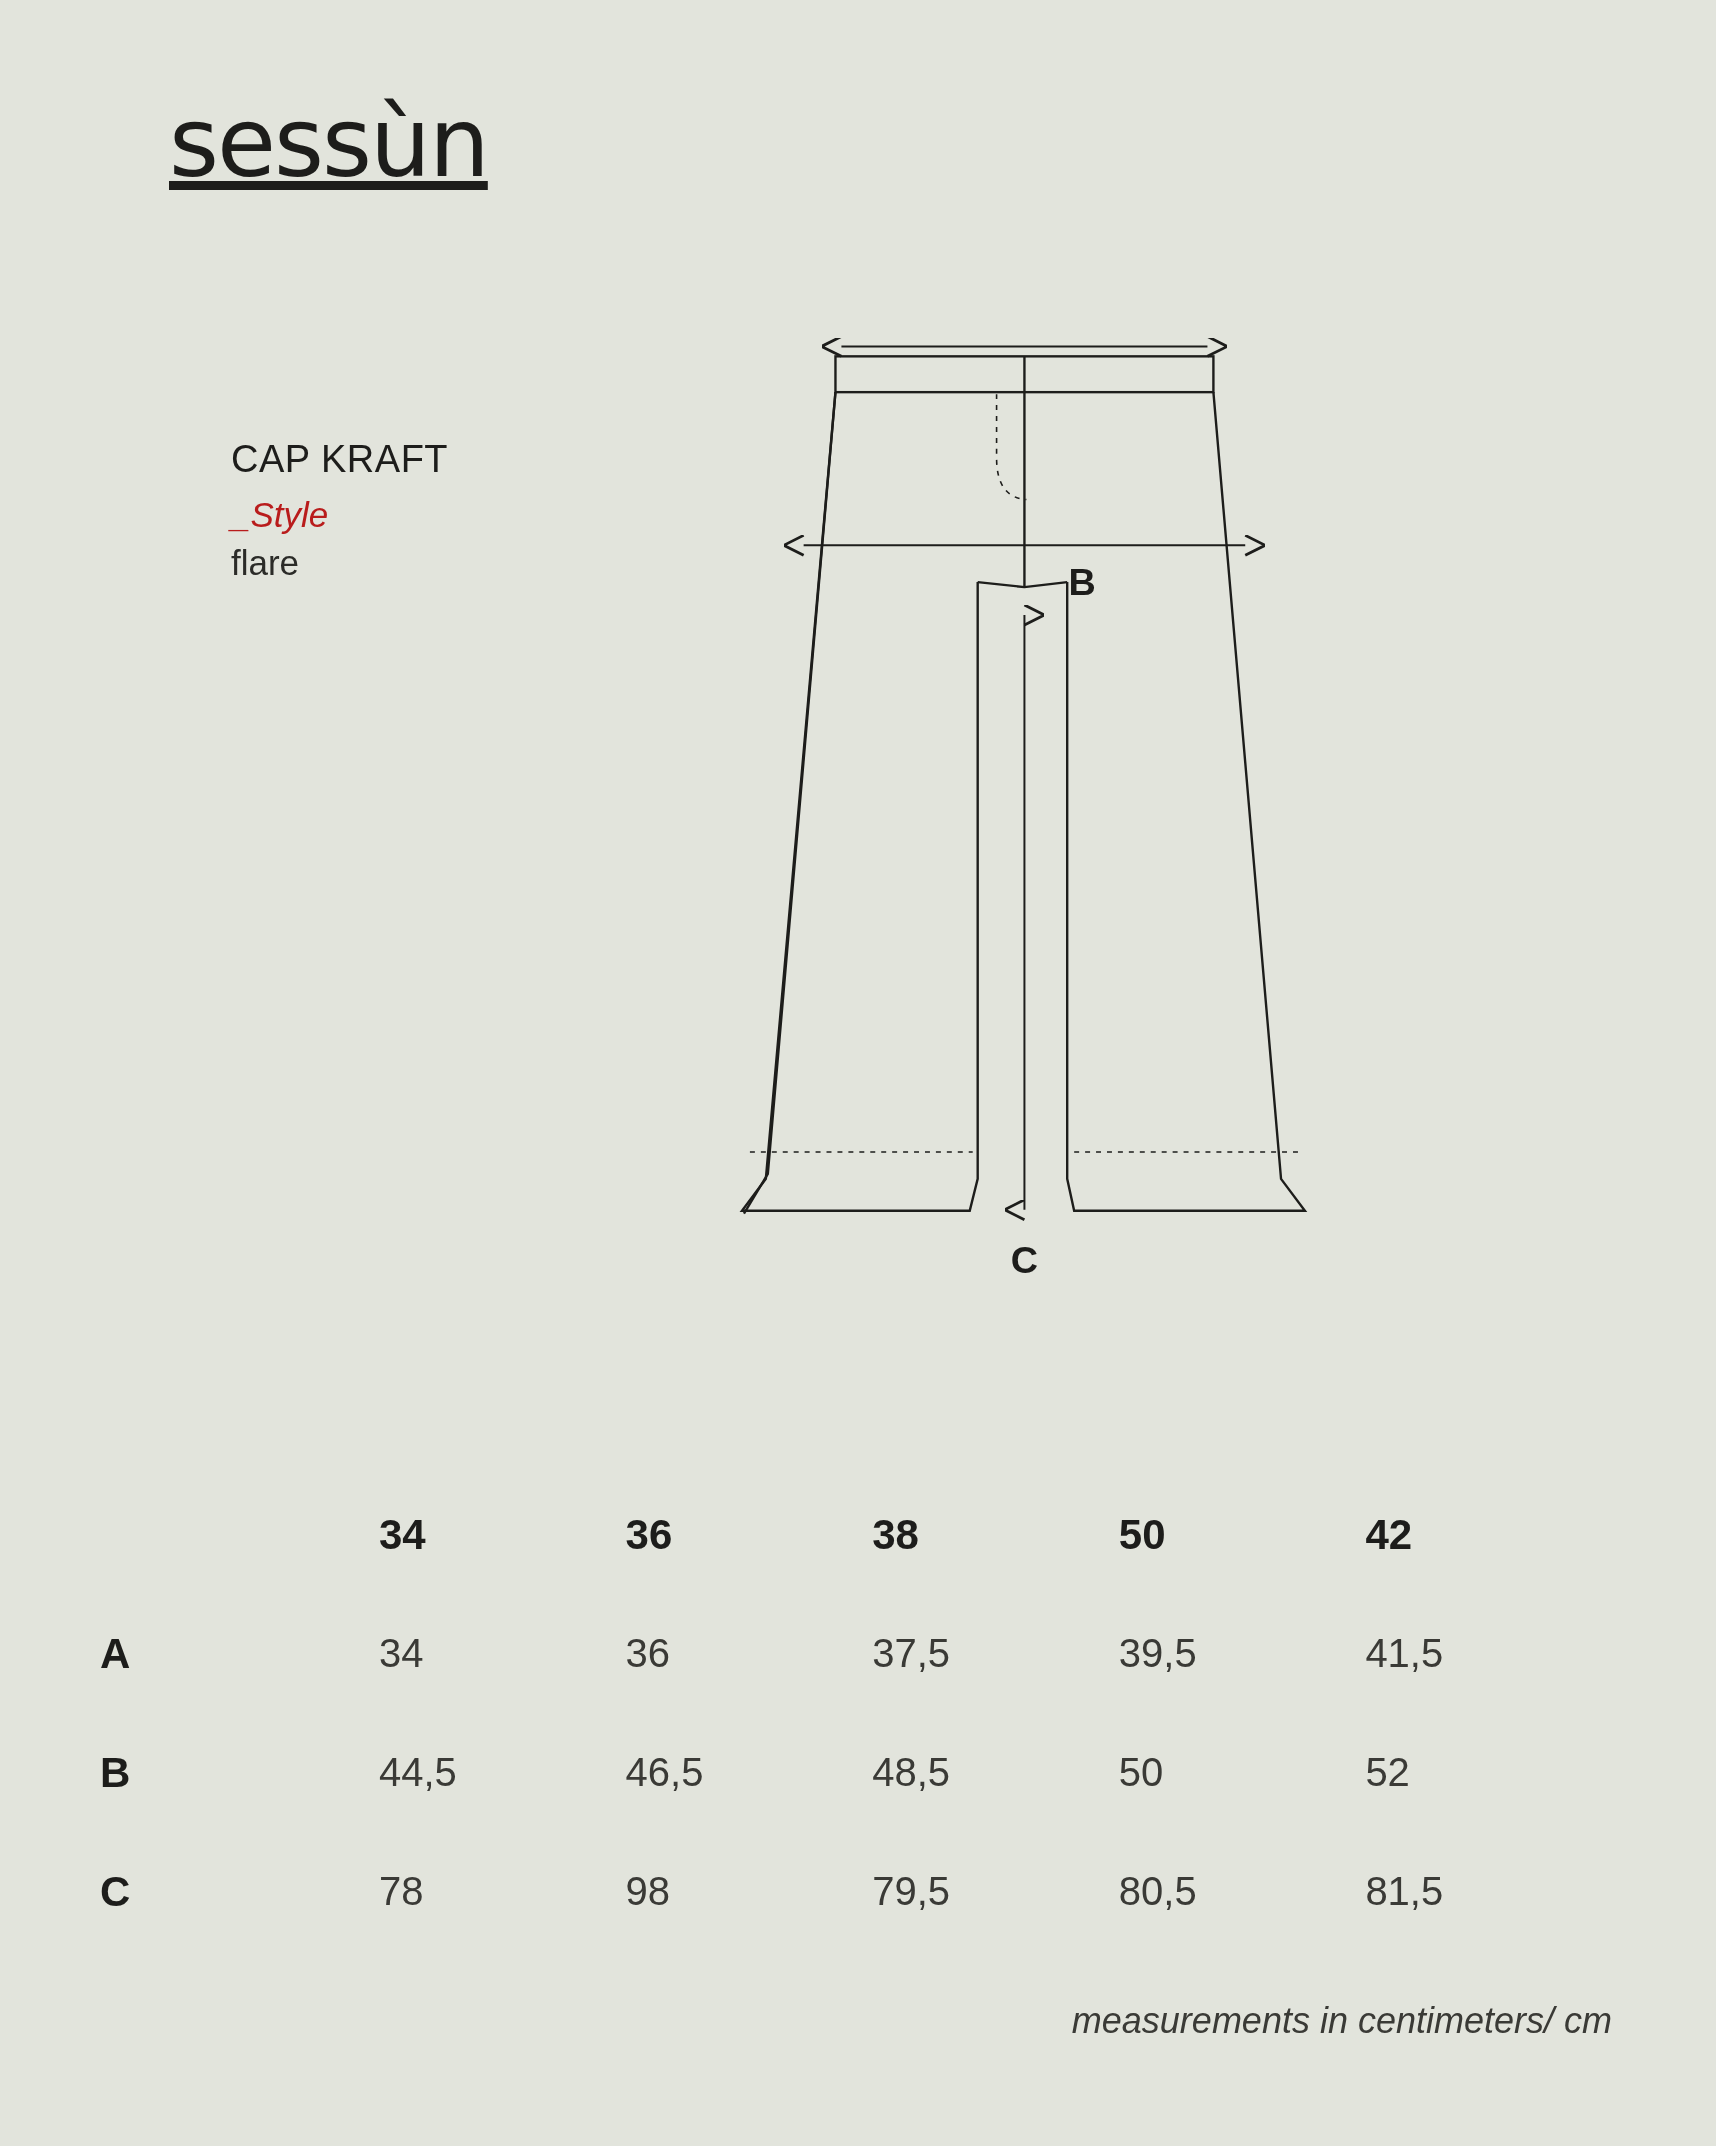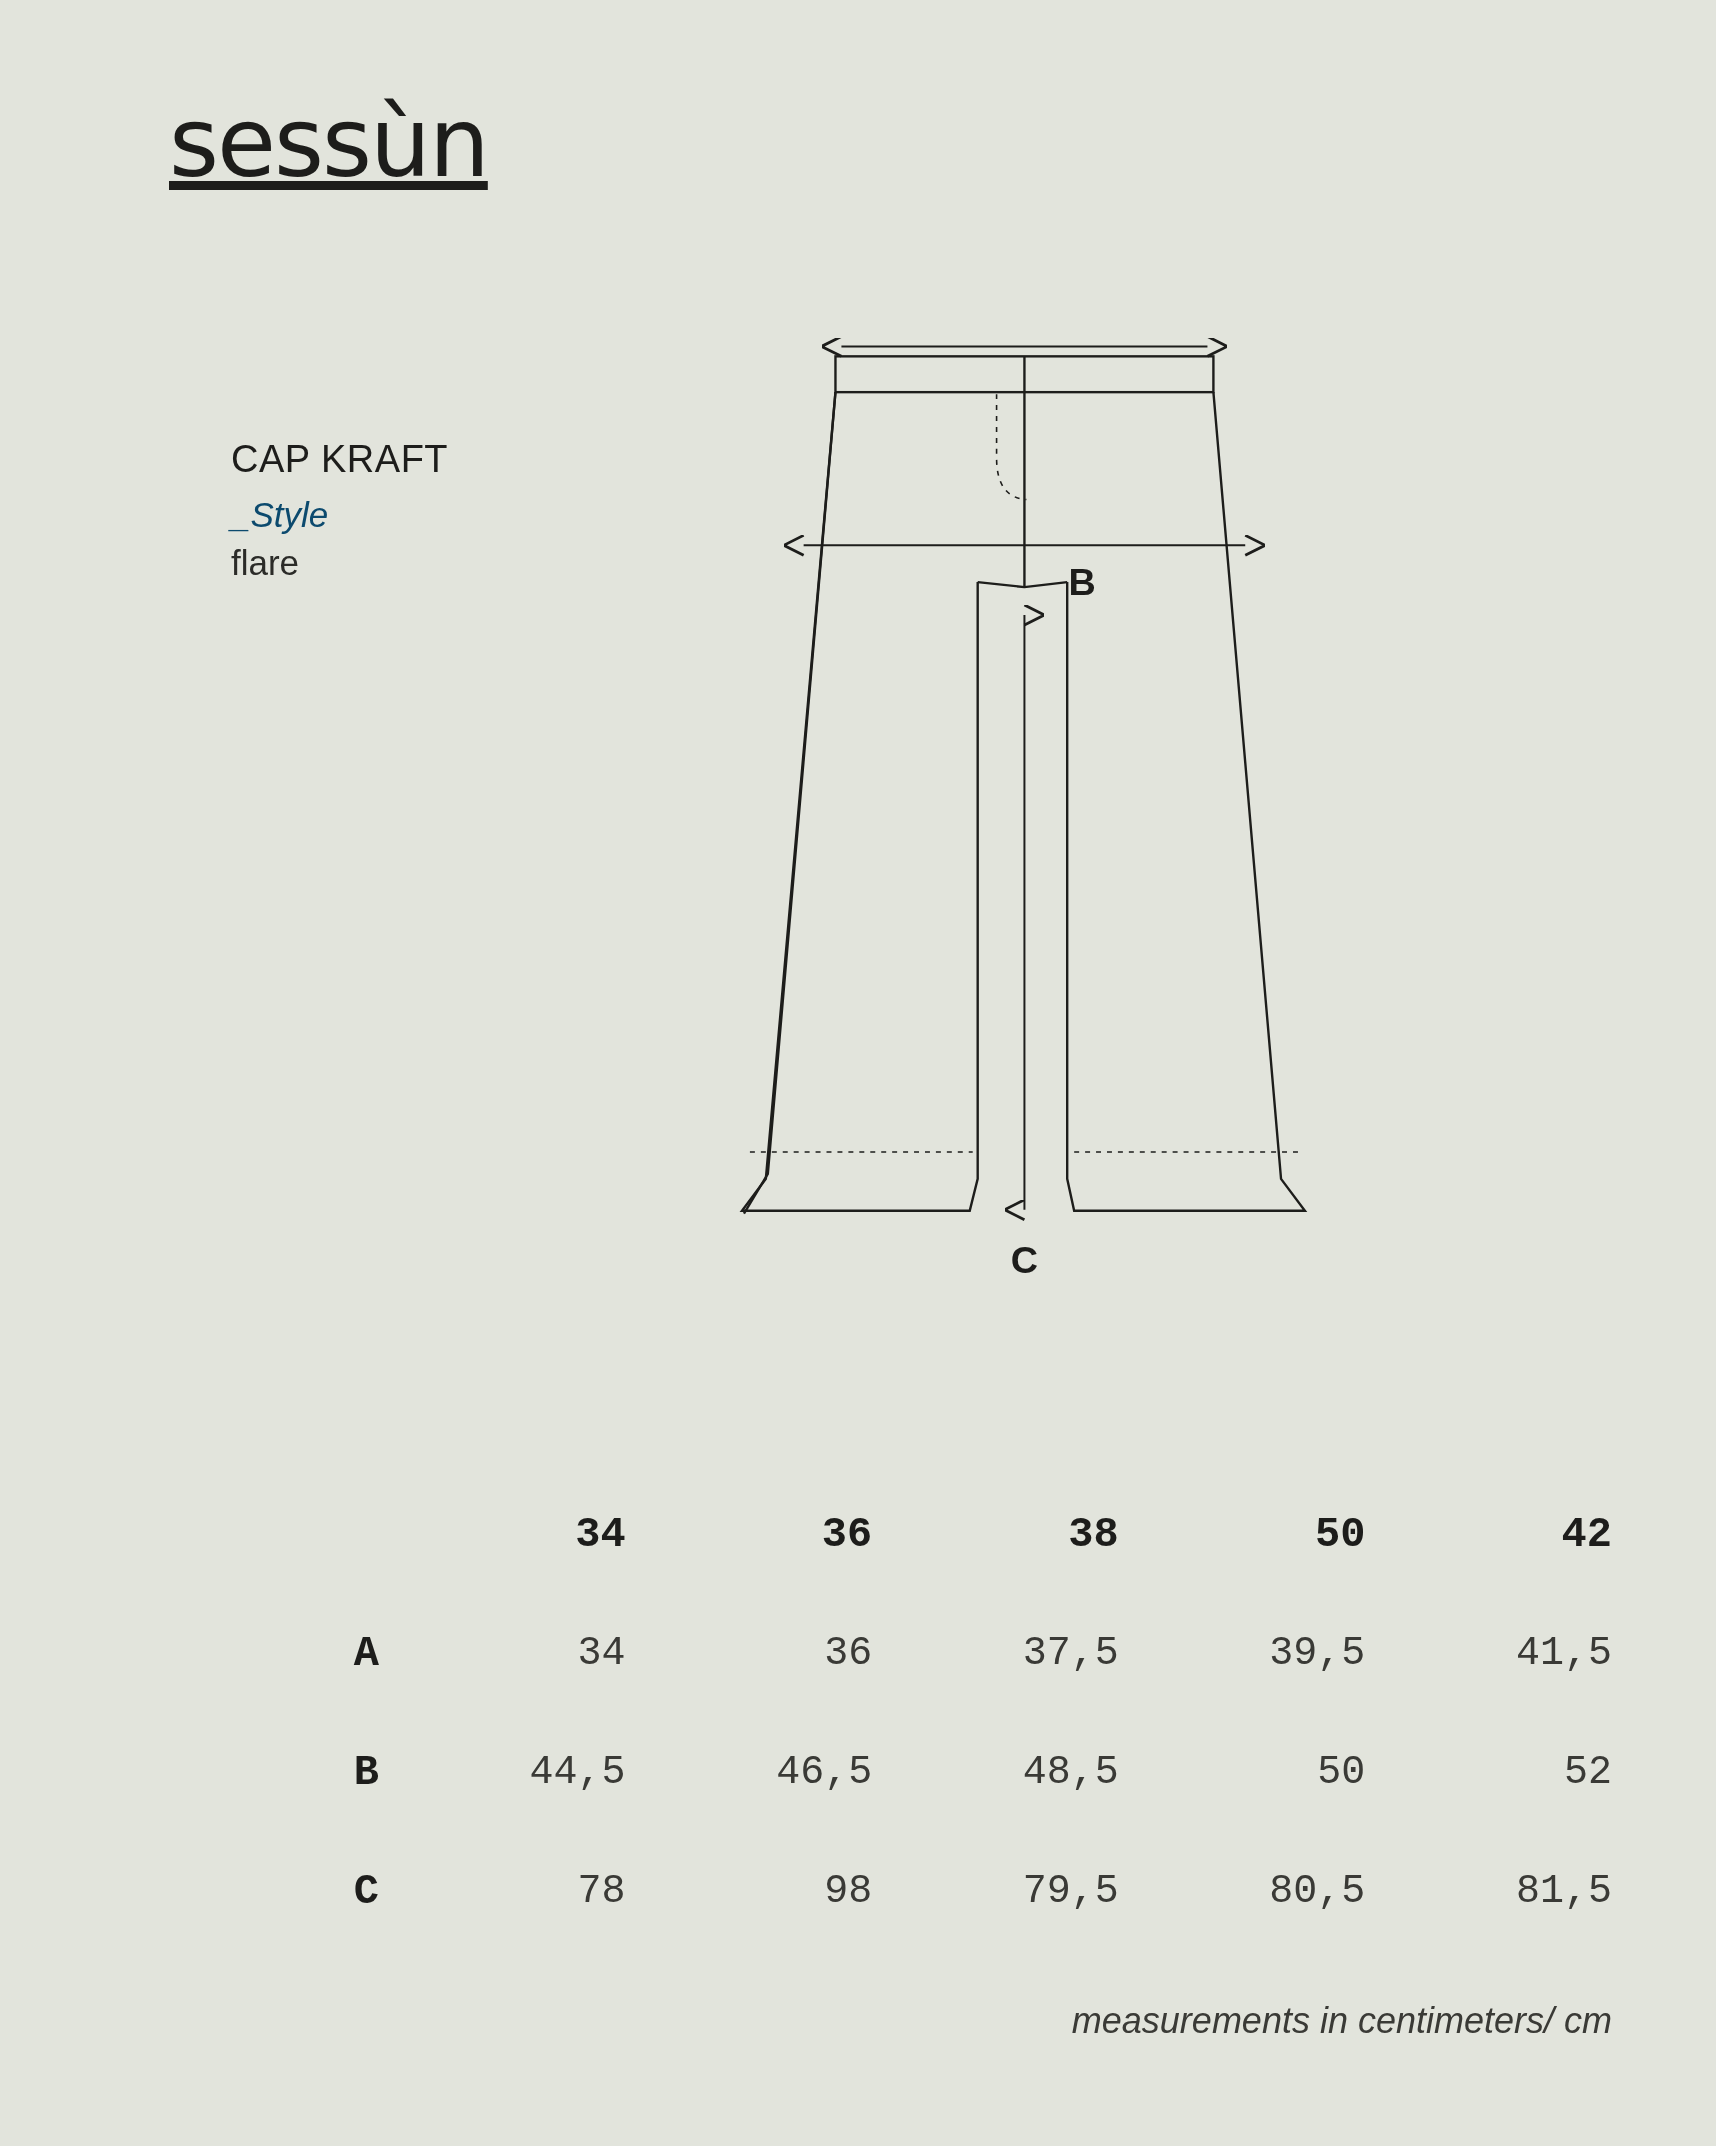--- a/index.html
+++ b/index.html
@@ -41,21 +41,21 @@
     font-size: 38px;
     font-weight: 400;
     letter-spacing: 0.5px;
     margin: 0 0 14px 0;
     color: #1d1d1b;
   }
   .style-sub {
     font-size: 35px;
     font-style: italic;
     margin: 0 0 6px 0;
-    color: #0c4a6e;
+    color: #b91c1c;
   }
   .style-line {
     font-size: 35px;
     margin: 0 0 4px 0;
     color: #2b2b28;
     line-height: 1.28;
   }
 
   
   .drawing {
@@ -71,27 +71,26 @@
   .size-table {
     position: absolute;
     left: 100px;
     top: 1475px;
     width: 1512px;
     border-collapse: collapse;
   }
   .size-table td, .size-table th {
     border: 0;
     padding: 0;
-    text-align: right;
+    text-align: left;
     vertical-align: middle;
     height: 119px;
     font-size: 40px;
     font-weight: 400;
     color: #3a3a36;
-    font-family: Liberation Mono, monospace;
   }
   .size-table .hdr-size {
     font-weight: 700;
     font-size: 42px;
     color: #1d1d1b;
   }
   .size-table .row-label {
     font-weight: 700;
     font-size: 42px;
     color: #1d1d1b;

